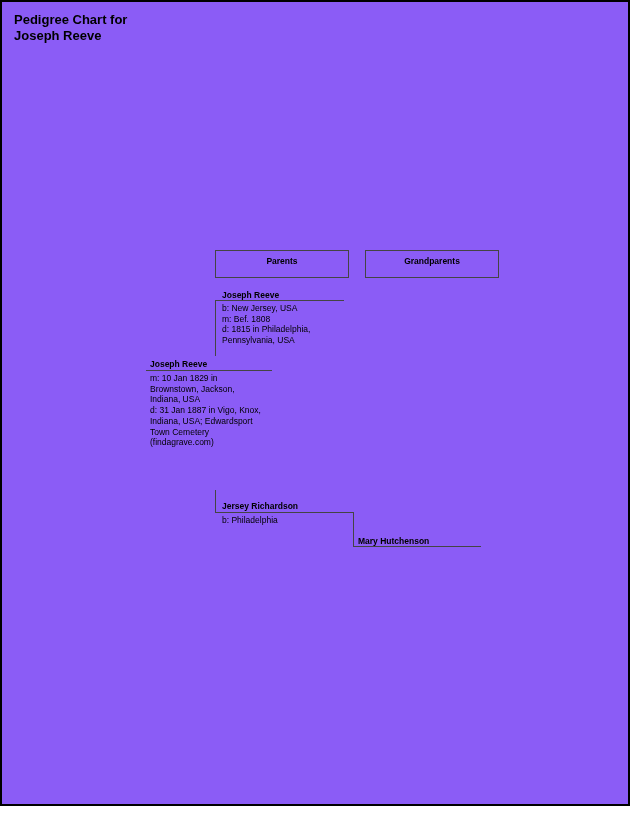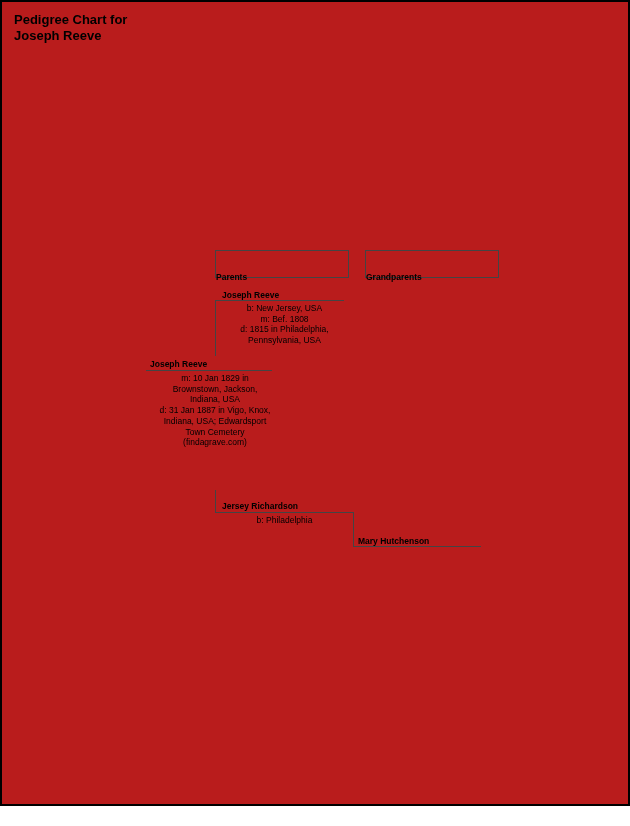--- a/index.html
+++ b/index.html
@@ -1,28 +1,28 @@
 <!DOCTYPE html>
 <html><head>
   <meta charset="utf-8">
   <style>
     html, body { margin: 0; padding: 0; background: #ffffff; }
     body { width: 630px; height: 826px; position: relative; overflow: hidden;
            font-family: "Liberation Sans", sans-serif; color: #000; }
     .page { position: absolute; left: 0; top: 0; width: 626px; height: 802px;
-            border: 2px solid #000; background: #b91c1c; }
+            border: 2px solid #000; background: #8b5cf6; }
     .title { position: absolute; left: 12px; top: 10px; font-size: 13px; font-weight: bold;
              line-height: 16px; }
     .hdr-box { position: absolute; height: 28px; border: 1px solid #444; box-sizing: border-box;
-               font-size: 8.5px; font-weight: bold; padding-top: 21px; }
+               font-size: 8.5px; font-weight: bold; text-align: center; padding-top: 5px; }
     .name { position: absolute; font-size: 8.5px; font-weight: bold; white-space: nowrap; }
     .hline { position: absolute; height: 0; border-top: 1px solid #444; }
     .vline { position: absolute; width: 0; border-left: 1px solid #444; }
     .details { position: absolute; font-size: 8.5px; line-height: 10.7px; }
-    .details div { white-space: pre-line; text-align: center; }
+    .details div { white-space: pre-line; }
   </style>
 </head>
 <body>
 
 <div class="page">
   <div class="title">
     <div>Pedigree Chart for</div>
     <div>Joseph Reeve</div>
   </div>
 </div>

